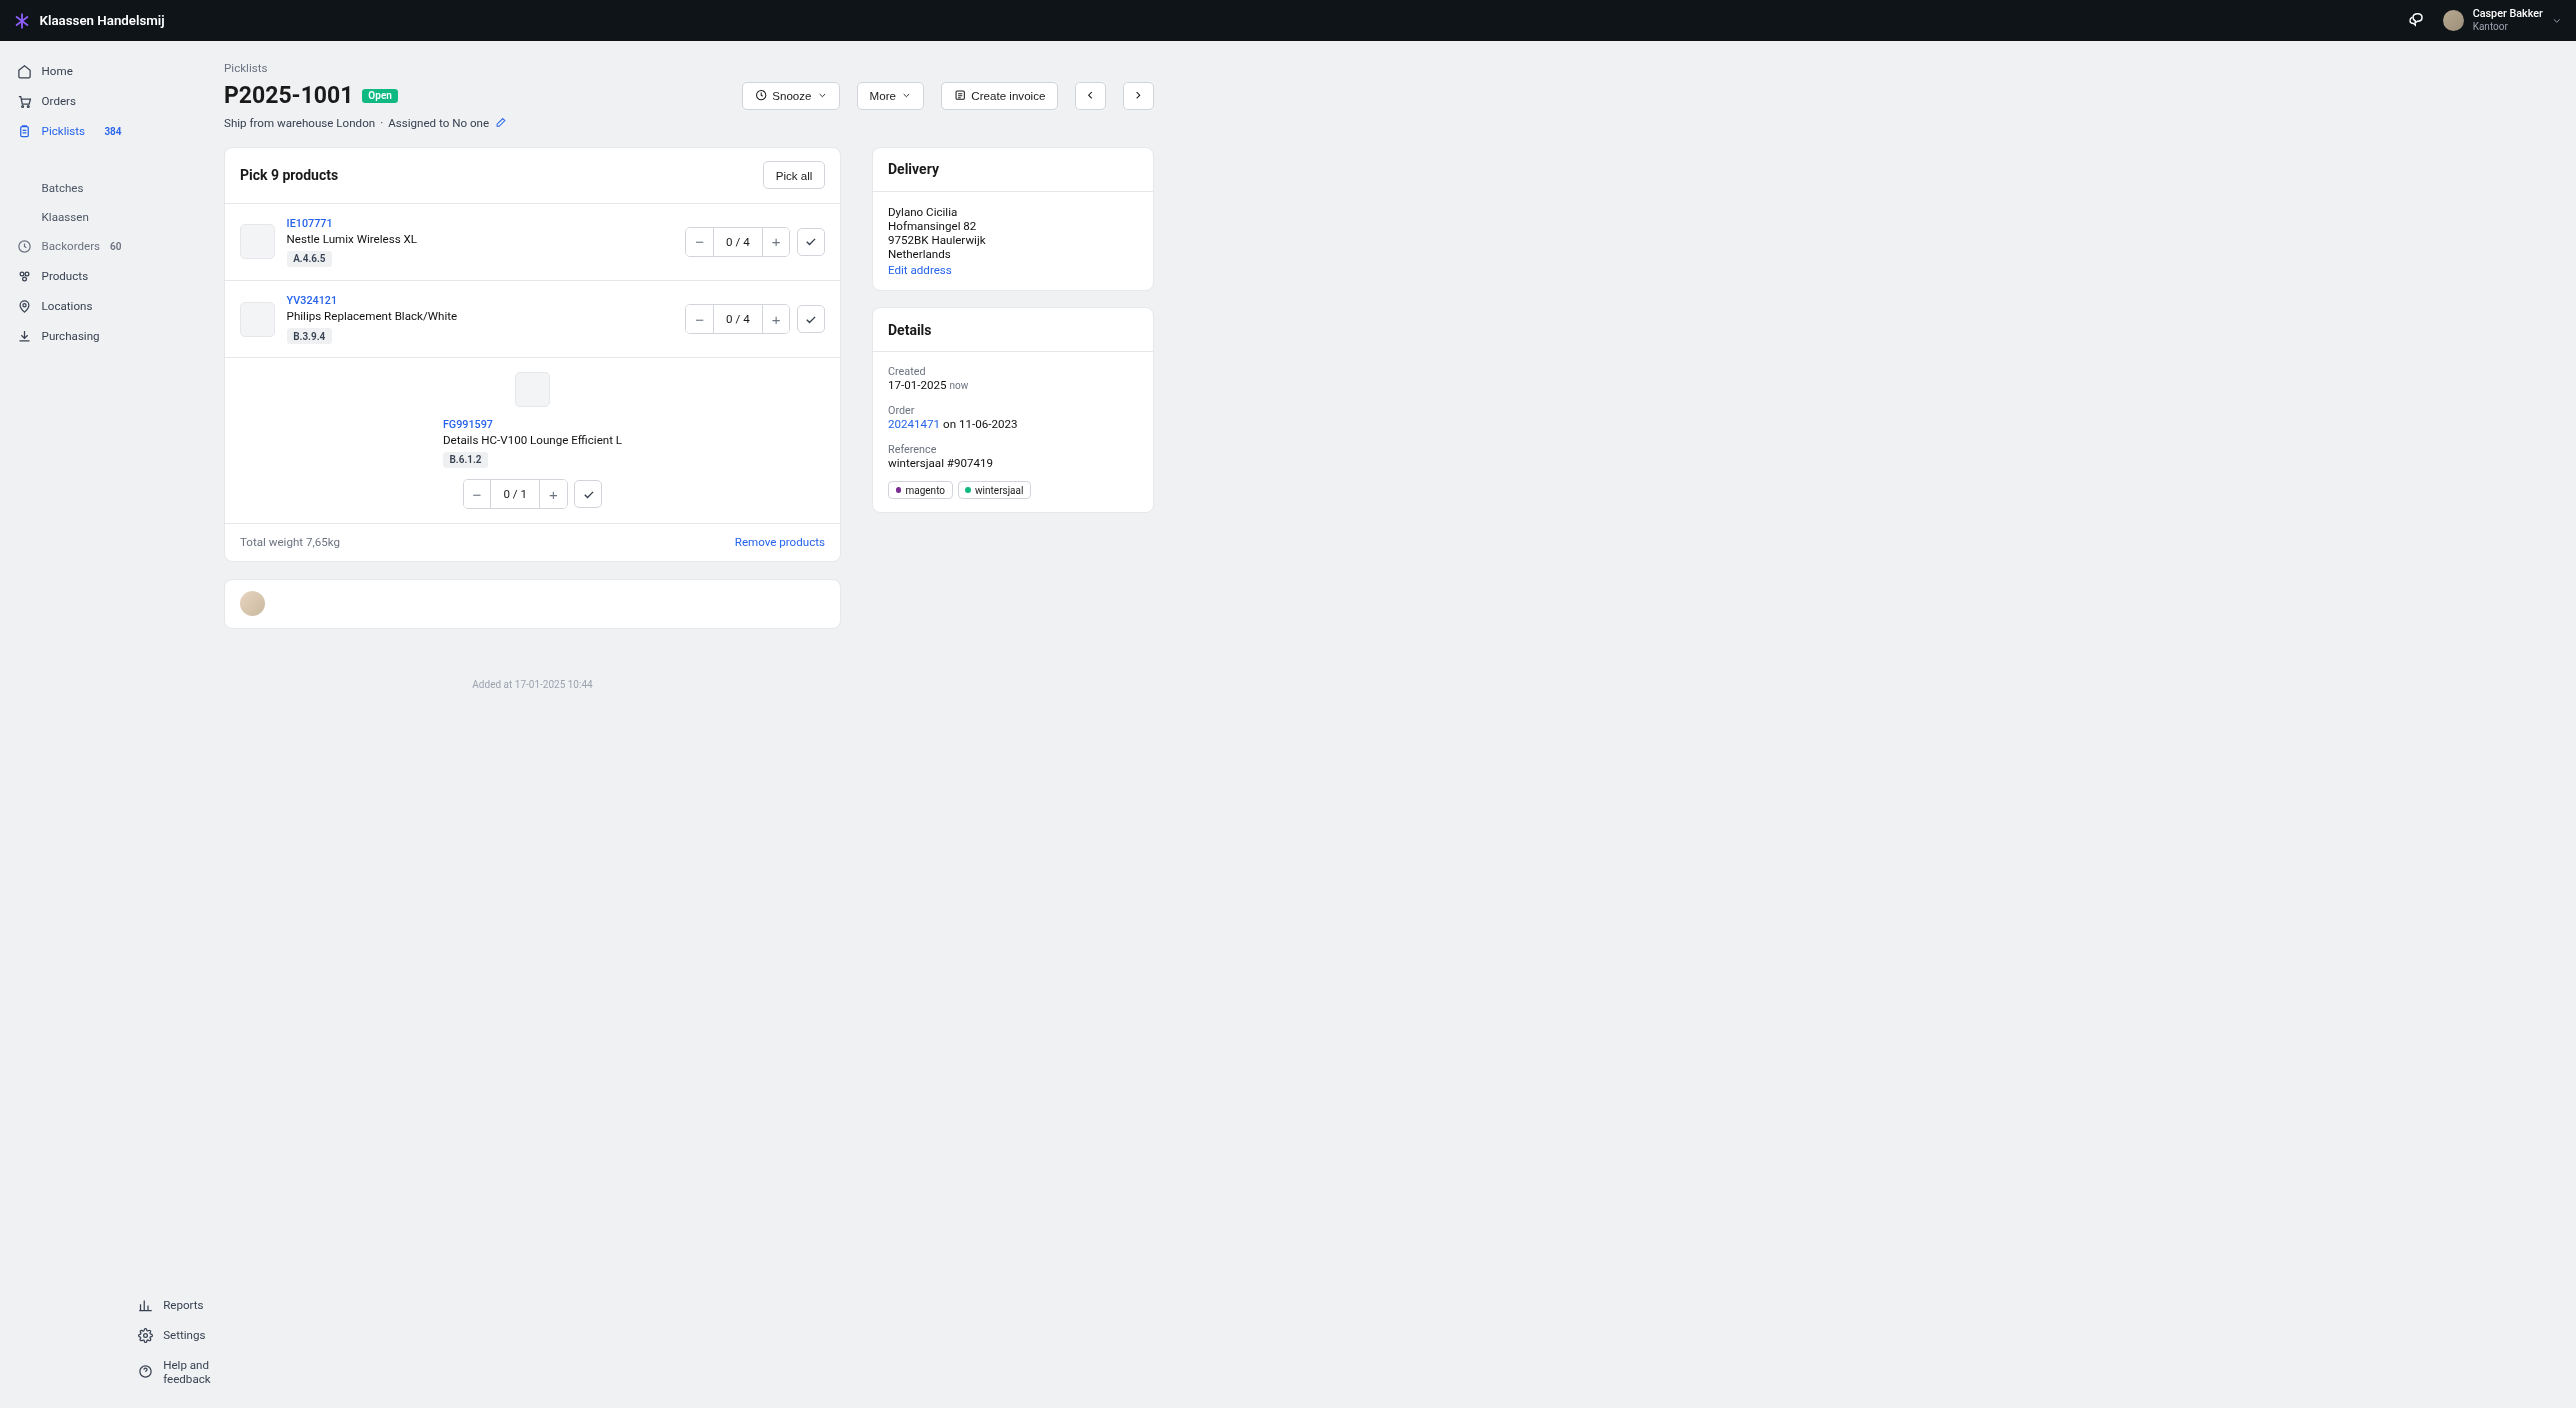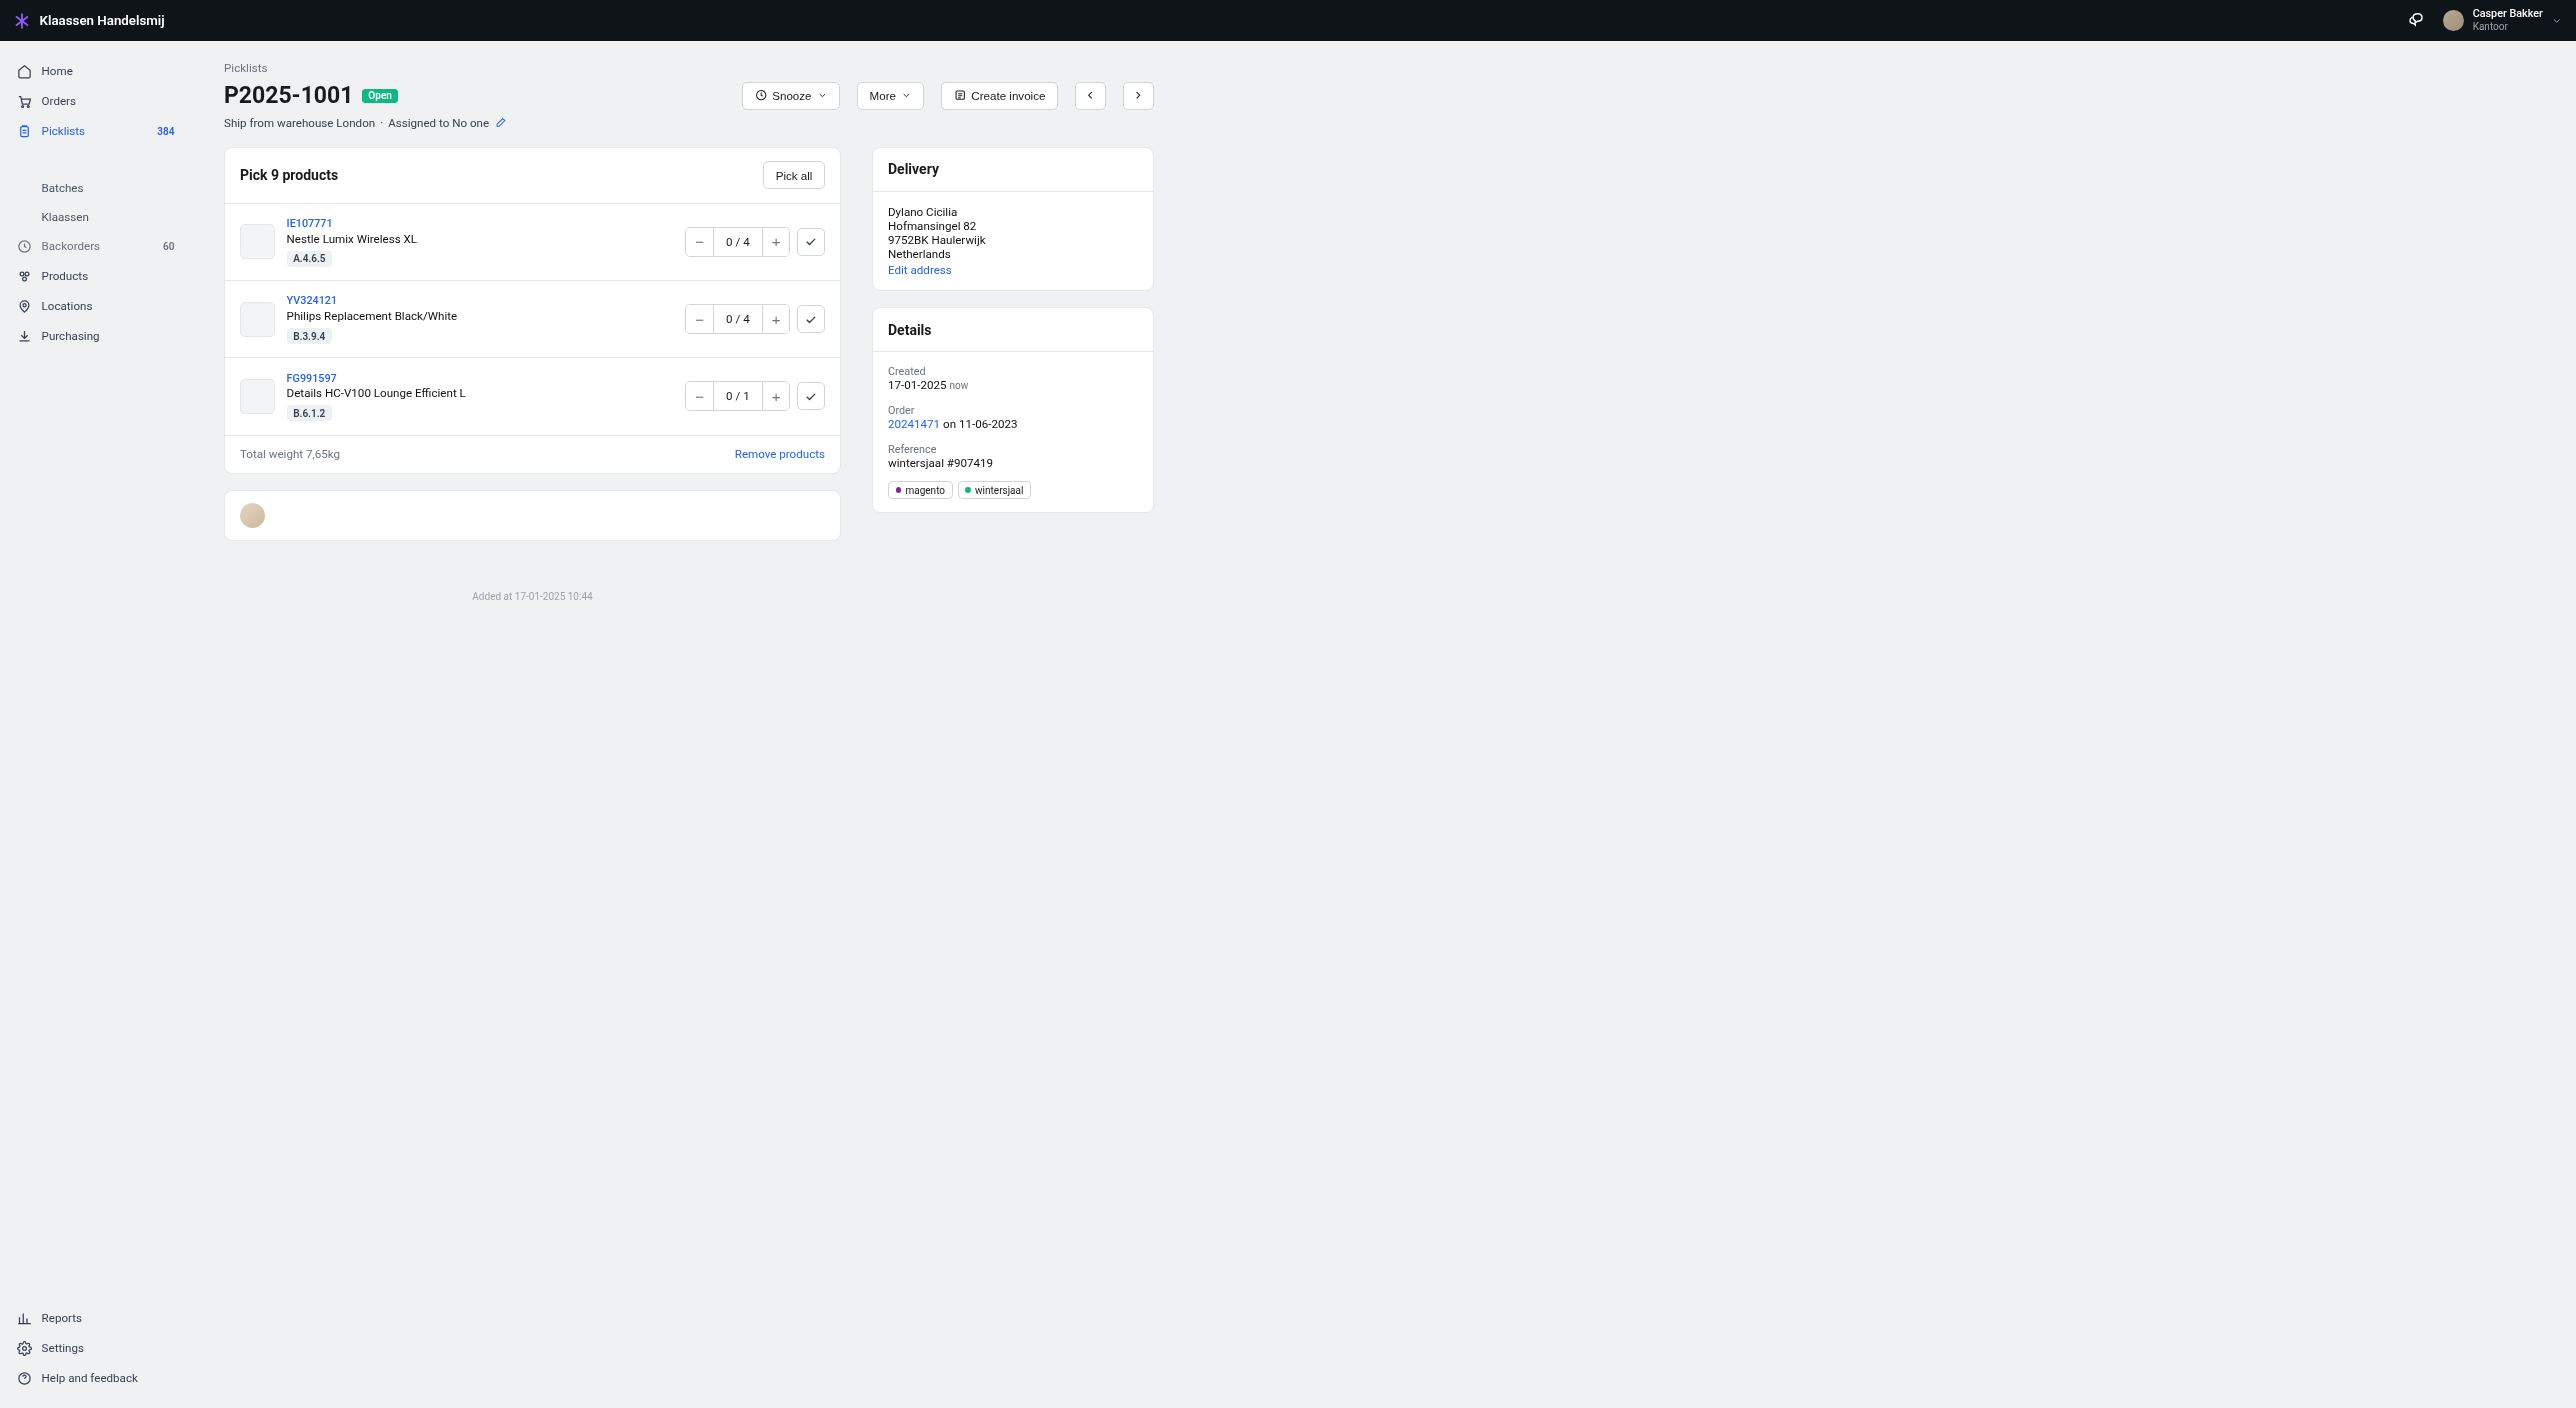--- a/index.html
+++ b/index.html
@@ -9,21 +9,21 @@
 .brand-logo { width: 18px; height: 18px; display: flex; align-items: center; justify-content: center; }
 .brand-name { color: #fff; font-weight: 600; font-size: 13.3px; }
 .topbar-right { display: flex; align-items: center; gap: 18px; }
 .chat-icon { color: #fff; cursor: pointer; }
 .user-block { display: flex; align-items: center; gap: 8.3px; cursor: pointer; }
 .avatar { width: 21.6px; height: 21.6px; border-radius: 50%; background: linear-gradient(135deg,#b8a890,#9c8f7a); }
 .user-text { display: flex; flex-direction: column; line-height: 1.2; }
 .user-name { color: #fff; font-size: 10.8px; font-weight: 500; }
 .user-sub { color: #9ca3af; font-size: 10px; }
 .layout { display: flex; min-height: calc(100vh - 41px); }
-.sidebar { width: 191px; padding: 15px 8.3px; display: flex; flex-direction: column; }
+.sidebar { width: 191px; padding: 15px 8.3px; display: flex; flex-direction: row; }
 .nav { flex: 1; }
 .nav-item { display: flex; align-items: center; gap: 10px; padding: 7.5px 8.3px; border-radius: 5px; cursor: pointer; color: #374151; text-decoration: none; }
 .nav-item.active { color: #2563eb; }
 .nav-item .badge { margin-left: auto; font-size: 10px; color: #2563eb; font-weight: 600; }
 .nav-item.muted .badge { color: #6b7280; }
 .nav-item svg { width: 15px; height: 15px; flex-shrink: 0; }
 .nav-sub { padding-left: 25px; margin-top: 27px; }
 .nav-sub .nav-item { font-size: 11.6px; color: #4b5563; }
 .nav-footer { margin-top: auto; }
 .main { flex: 1; padding: 20px 33px; max-width: 996px; }
@@ -37,21 +37,21 @@
 .btn-icon { padding: 6.6px 8.3px; }
 .subhead { color: #374151; font-size: 11.6px; margin-bottom: 16.6px; display: flex; align-items: center; gap: 5px; }
 .content-row { display: flex; gap: 31px; align-items: flex-start; }
 .col-main { flex: 1; min-width: 0; }
 .col-side { width: 282px; display: flex; flex-direction: column; gap: 16.6px; }
 .card { background: #fff; border: 0.8px solid #e5e7eb; border-radius: 8.3px; }
 .card-header { padding: 13.3px 15px; display: flex; align-items: center; justify-content: space-between; border-bottom: 0.8px solid #e5e7eb; }
 .card-title { font-size: 14px; font-weight: 700; }
 .card-body { padding: 13.3px 15px; }
 .product-row { display: flex; align-items: center; gap: 11.6px; padding: 13.3px 15px; border-bottom: 0.8px solid #e5e7eb; }
-.product-row:last-of-type { border-bottom: none; }
+.product-row:last-of-type { border-bottom: none; flex-direction: column; }
 .product-thumb { width: 35px; height: 35px; border-radius: 5px; background: #f3f4f6; border: 0.8px solid #e5e7eb; flex-shrink: 0; display:flex; align-items:center; justify-content:center; font-size:15px; }
 .product-info { flex: 1; min-width: 0; }
 .sku { color: #2563eb; font-size: 10.8px; font-weight: 500; }
 .product-name { font-size: 11.6px; color: #111; margin: 1.7px 0 5px; }
 .loc-tag { display: inline-block; background: #eef0f2; border-radius: 3.3px; padding: 2.5px 6.6px; font-size: 10px; font-weight: 600; color: #374151; }
 .qty-group { display: flex; align-items: center; gap: 6.6px; }
 .stepper { display: flex; align-items: center; border: 0.8px solid #d1d5db; border-radius: 5px; overflow: hidden; }
 .stepper button { width: 26.5px; height: 28px; border: none; background: #fff; cursor: pointer; color: #6b7280; font-size: 15px; }
 .qty-val { width: 50px; text-align: center; font-size: 11.6px; border-left: 0.8px solid #d1d5db; border-right: 0.8px solid #d1d5db; height: 28px; line-height: 28px; }
 .check-btn { width: 28px; height: 28px; border: 0.8px solid #d1d5db; border-radius: 5px; background: #fff; cursor: pointer; display: flex; align-items: center; justify-content: center; }

